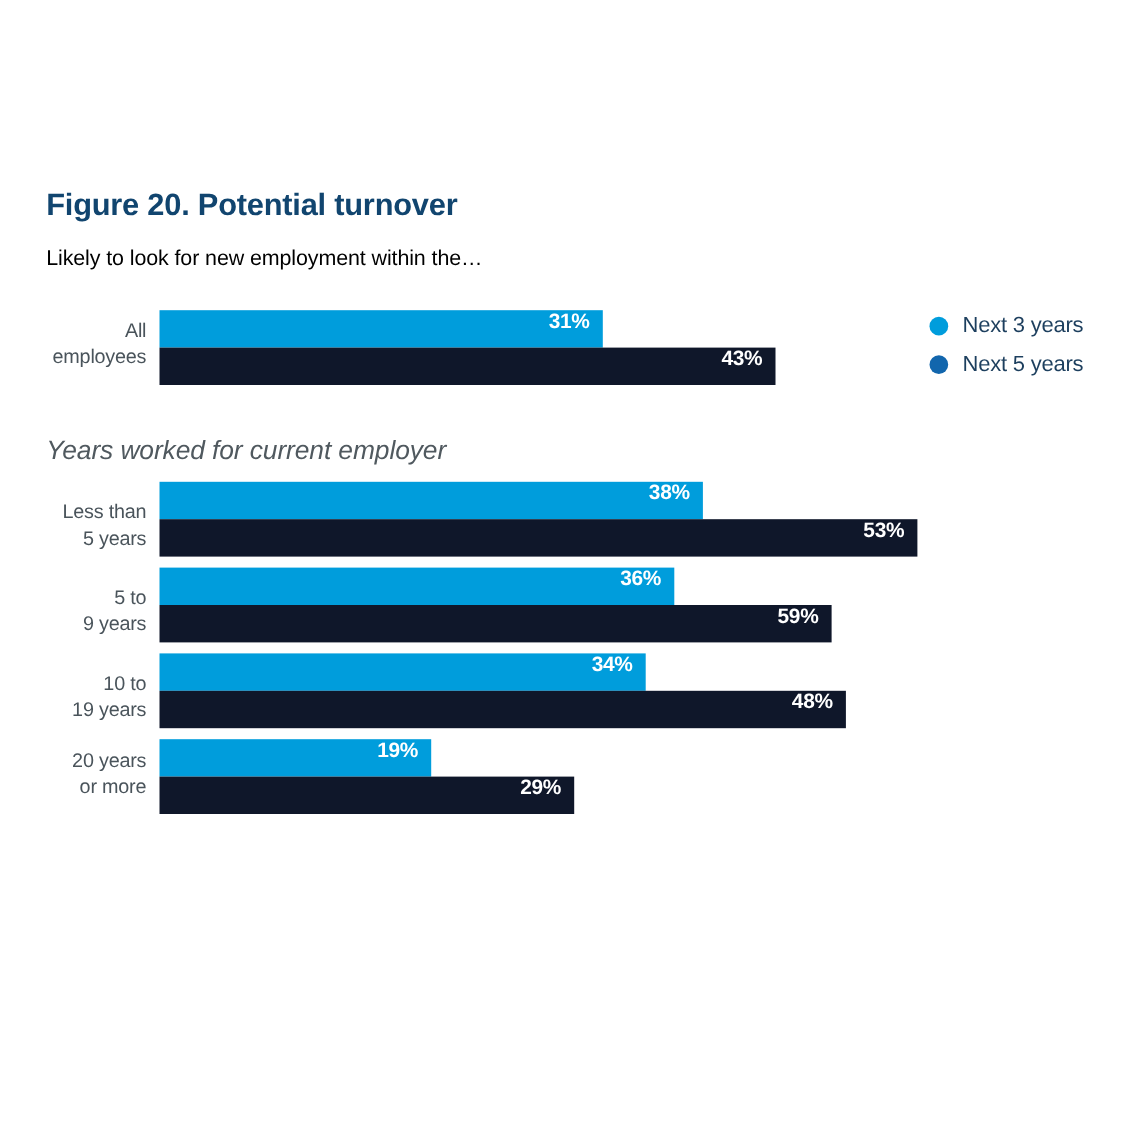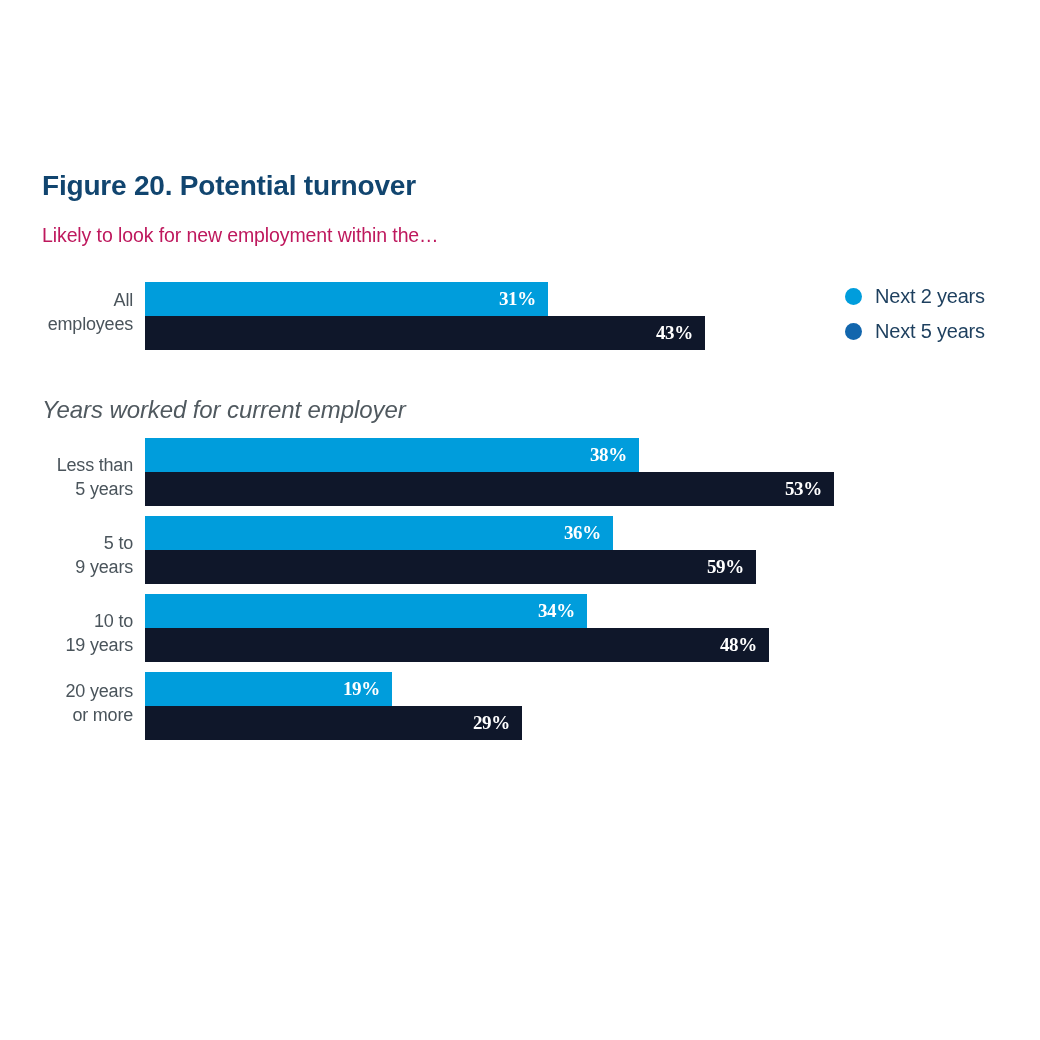--- a/index.html
+++ b/index.html
@@ -34,21 +34,21 @@
     color: #11456f;
     letter-spacing: -0.2px;
     white-space: nowrap;
   }
   .fig-subtitle {
     position: absolute;
     left: 42px;
     top: 224px;
     font-size: 19.5px;
     font-weight: normal;
-    color: #be185d;
+    color: #000000;
     letter-spacing: -0.1px;
     white-space: nowrap;
   }
   .section-header {
     position: absolute;
     left: 42px;
     top: 396px;
     font-size: 24px;
     font-style: italic;
     color: #50595f;
@@ -110,23 +110,22 @@
   .bars {
     position: absolute;
     left: 145px;
     top: 0;
   }
 
   .bar {
     position: relative;
     height: 34px;
     display: flex;
-    align-items: center;
+    align-items: flex-start;
     justify-content: flex-end;
-    font-family: Liberation Serif, serif;
   }
   .bar.light { background: #009ddc; }
   .bar.dark  { background: #0f172a; }
 
   .bar-value {
     color: #ffffff;
     font-size: 19px;
     font-weight: bold;
     padding-right: 12px;
     letter-spacing: -0.3px;
@@ -140,21 +139,21 @@
 
   <div class="fig-title">Figure 20. Potential turnover</div>
 
   <div class="fig-subtitle">Likely to look for new employment within the…</div>
 
   <div class="section-header">Years worked for current employer</div>
 
   <div class="legend">
     <div class="legend-row">
       <span class="legend-dot" style="background:#009ddc"></span>
-      <span class="legend-label">Next 2 years</span>
+      <span class="legend-label">Next 3 years</span>
     </div>
     <div class="legend-row">
       <span class="legend-dot" style="background:#1266ad"></span>
       <span class="legend-label">Next 5 years</span>
     </div>
   </div>
 
   <div class="plot">
 
     <div class="group" style="top:282px">

